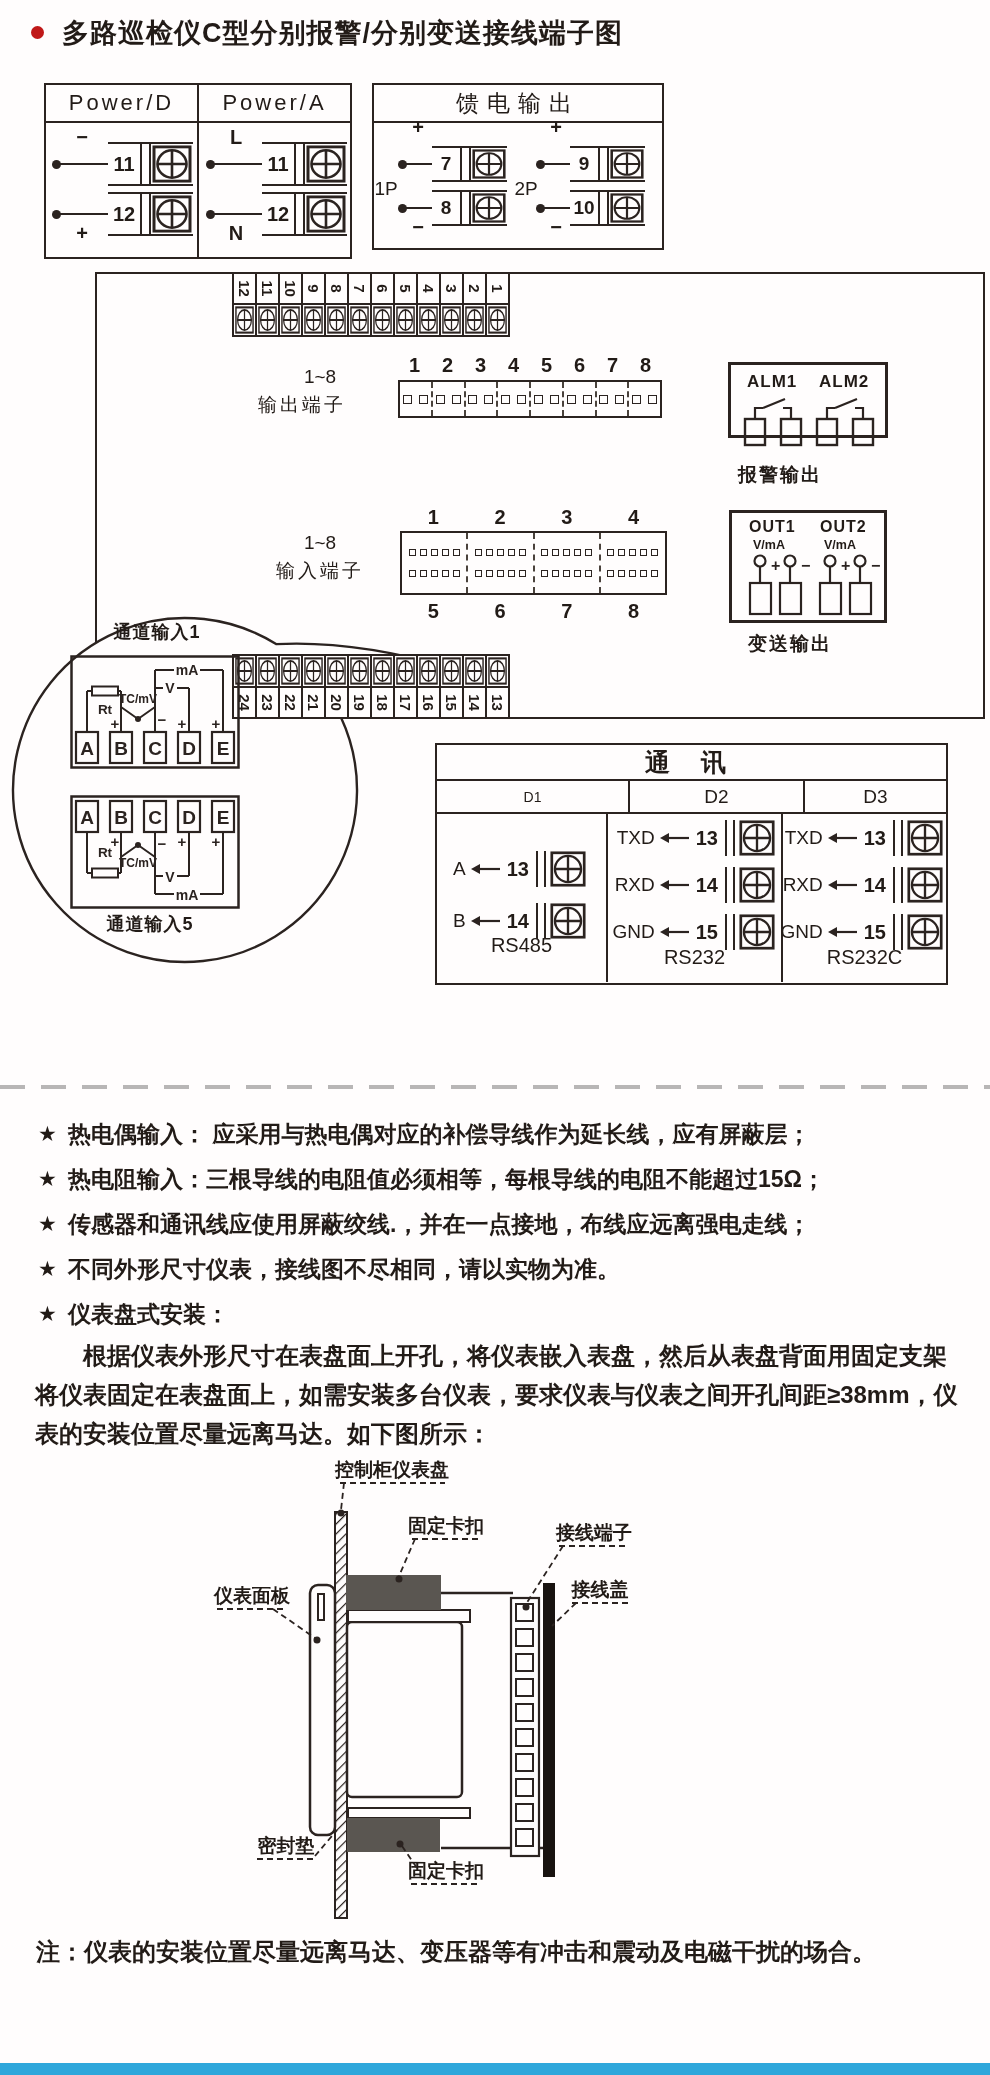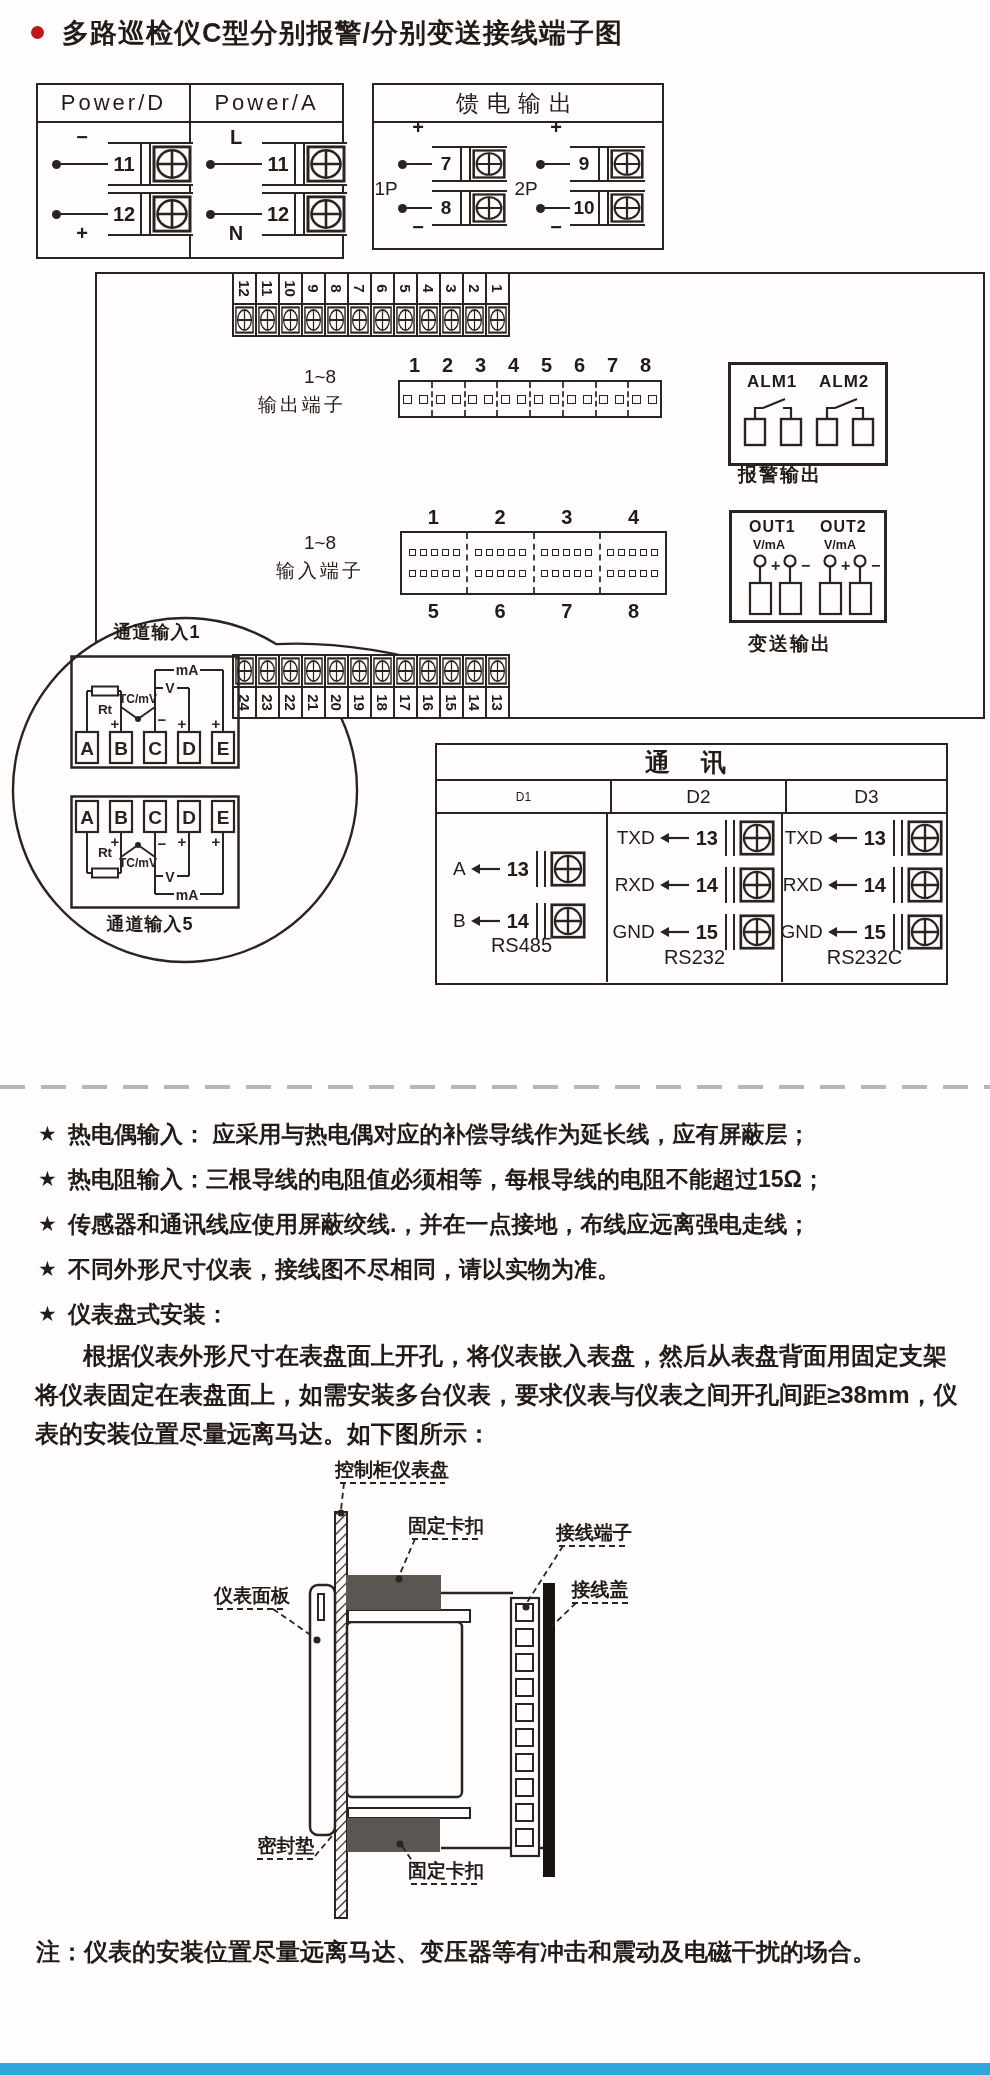--- a/index.html
+++ b/index.html
@@ -58,21 +58,21 @@
   svg text{font-family:"Liberation Sans","DejaVu Sans",sans-serif}
 </style>
 </head>
 <body>
 
 <div class="page" id="page">
 
   <span class="title-bullet" style="background: rgb(192, 24, 24);"></span>
   <h1 class="page-title">多路巡检仪C型分别报警/分别变送接线端子图</h1>
 
-  <div class="bx" style="left:36px;top:83px;width:308px;height:176px">
+  <div class="bx" style="left:44px;top:83px;width:308px;height:176px">
     <div style="display:flex;height:38px;border-bottom:2.5px solid #2b2320">
       <div class="hdr" style="width:153px;border-right:2.5px solid #2b2320">Power/D</div>
       <div class="hdr" style="flex:1">Power/A</div>
     </div>
     <div style="position:absolute;left:151px;top:38px;bottom:0;border-left:2.5px solid #2b2320"></div>
   </div>
 
   <div class="bx" style="left:372px;top:83px;width:292px;height:167px">
     <div class="hdr" style="height:38px;border-bottom:2.5px solid #2b2320;letter-spacing:8px;font-size:23px">馈电输出</div>
   </div>
@@ -414,21 +414,21 @@
       <div class="ocell dashsep">
         <span class="sq8"></span>
         <span class="sq8"></span>
       </div>
       <div class="ocell dashsep">
         <span class="sq8"></span>
         <span class="sq8"></span>
       </div>
     </div>
 
-  <div class="bx" style="left:728px;top:362px;width:160px;height:104px;border-width:3px">
+  <div class="bx" style="left:728px;top:362px;width:160px;height:76px;border-width:3px">
     <span style="position:absolute;left:16px;top:7px;font-size:17px;font-weight:bold;letter-spacing:1px">ALM1</span>
     <span style="position:absolute;left:88px;top:7px;font-size:17px;font-weight:bold;letter-spacing:1px">ALM2</span>
     <svg style="position:absolute;left:8px;top:30px" width="66" height="52" viewBox="0 0 66 52">
       <rect x="6" y="24" width="20" height="26" fill="none" stroke="#2b2320" stroke-width="2.4"></rect>
       <rect x="42" y="24" width="20" height="26" fill="none" stroke="#2b2320" stroke-width="2.4"></rect>
       <path d="M16 24 V13 H24 M52 24 V13 H44 M24 13 L46 4" fill="none" stroke="#2b2320" stroke-width="2.2"></path>
     </svg>
     <svg style="position:absolute;left:80px;top:30px" width="66" height="52" viewBox="0 0 66 52">
       <rect x="6" y="24" width="20" height="26" fill="none" stroke="#2b2320" stroke-width="2.4"></rect>
       <rect x="42" y="24" width="20" height="26" fill="none" stroke="#2b2320" stroke-width="2.4"></rect>
@@ -598,21 +598,21 @@
       <text x="45" y="52" text-anchor="middle" font-size="15" font-weight="bold" fill="#2b2320">+</text>
       <text x="92" y="54" text-anchor="middle" font-size="15" font-weight="bold" fill="#2b2320">−</text>
       <text x="112" y="52" text-anchor="middle" font-size="15" font-weight="bold" fill="#2b2320">+</text>
       <text x="146" y="52" text-anchor="middle" font-size="15" font-weight="bold" fill="#2b2320">+</text>
     </svg>
   <div class="chan-cap" style="left:75px;top:912px;width:150px">通道输入5</div>
 
   <div class="bx" style="left:435px;top:743px;width:513px;height:242px;z-index:3">
     <div class="ctr" style="height:36px;border-bottom:2.5px solid #2b2320;font-size:25px;letter-spacing:12px;font-weight:bold">通  讯</div>
     <div style="display:flex;height:33px;border-bottom:2.5px solid #2b2320">
-      <div class="ctr" style="width:175px;border-right:2.5px solid #2b2320;font-size:12px">D1</div>
+      <div class="ctr" style="width:193px;border-right:2.5px solid #2b2320;font-size:14px">D1</div>
       <div class="ctr" style="width:175px;border-right:2.5px solid #2b2320;font-size:19px">D2</div>
       <div class="ctr" style="flex:1;font-size:19px">D3</div>
     </div>
     <div style="display:flex;height:168px">
       <div id="comm-body-0" style="position:relative;width:171px;border-right:2.5px solid #2b2320">
         <div class="ccap" style="top:120px">RS485</div>
       <div class="comm-row" style="right: 20px; top: 36px;">
             <span class="csig">A</span>
             <svg width="30" height="12" viewBox="0 0 30 12">
               <line x1="30" y1="6" x2="8" y2="6" stroke="#2b2320" stroke-width="2.2"></line>

